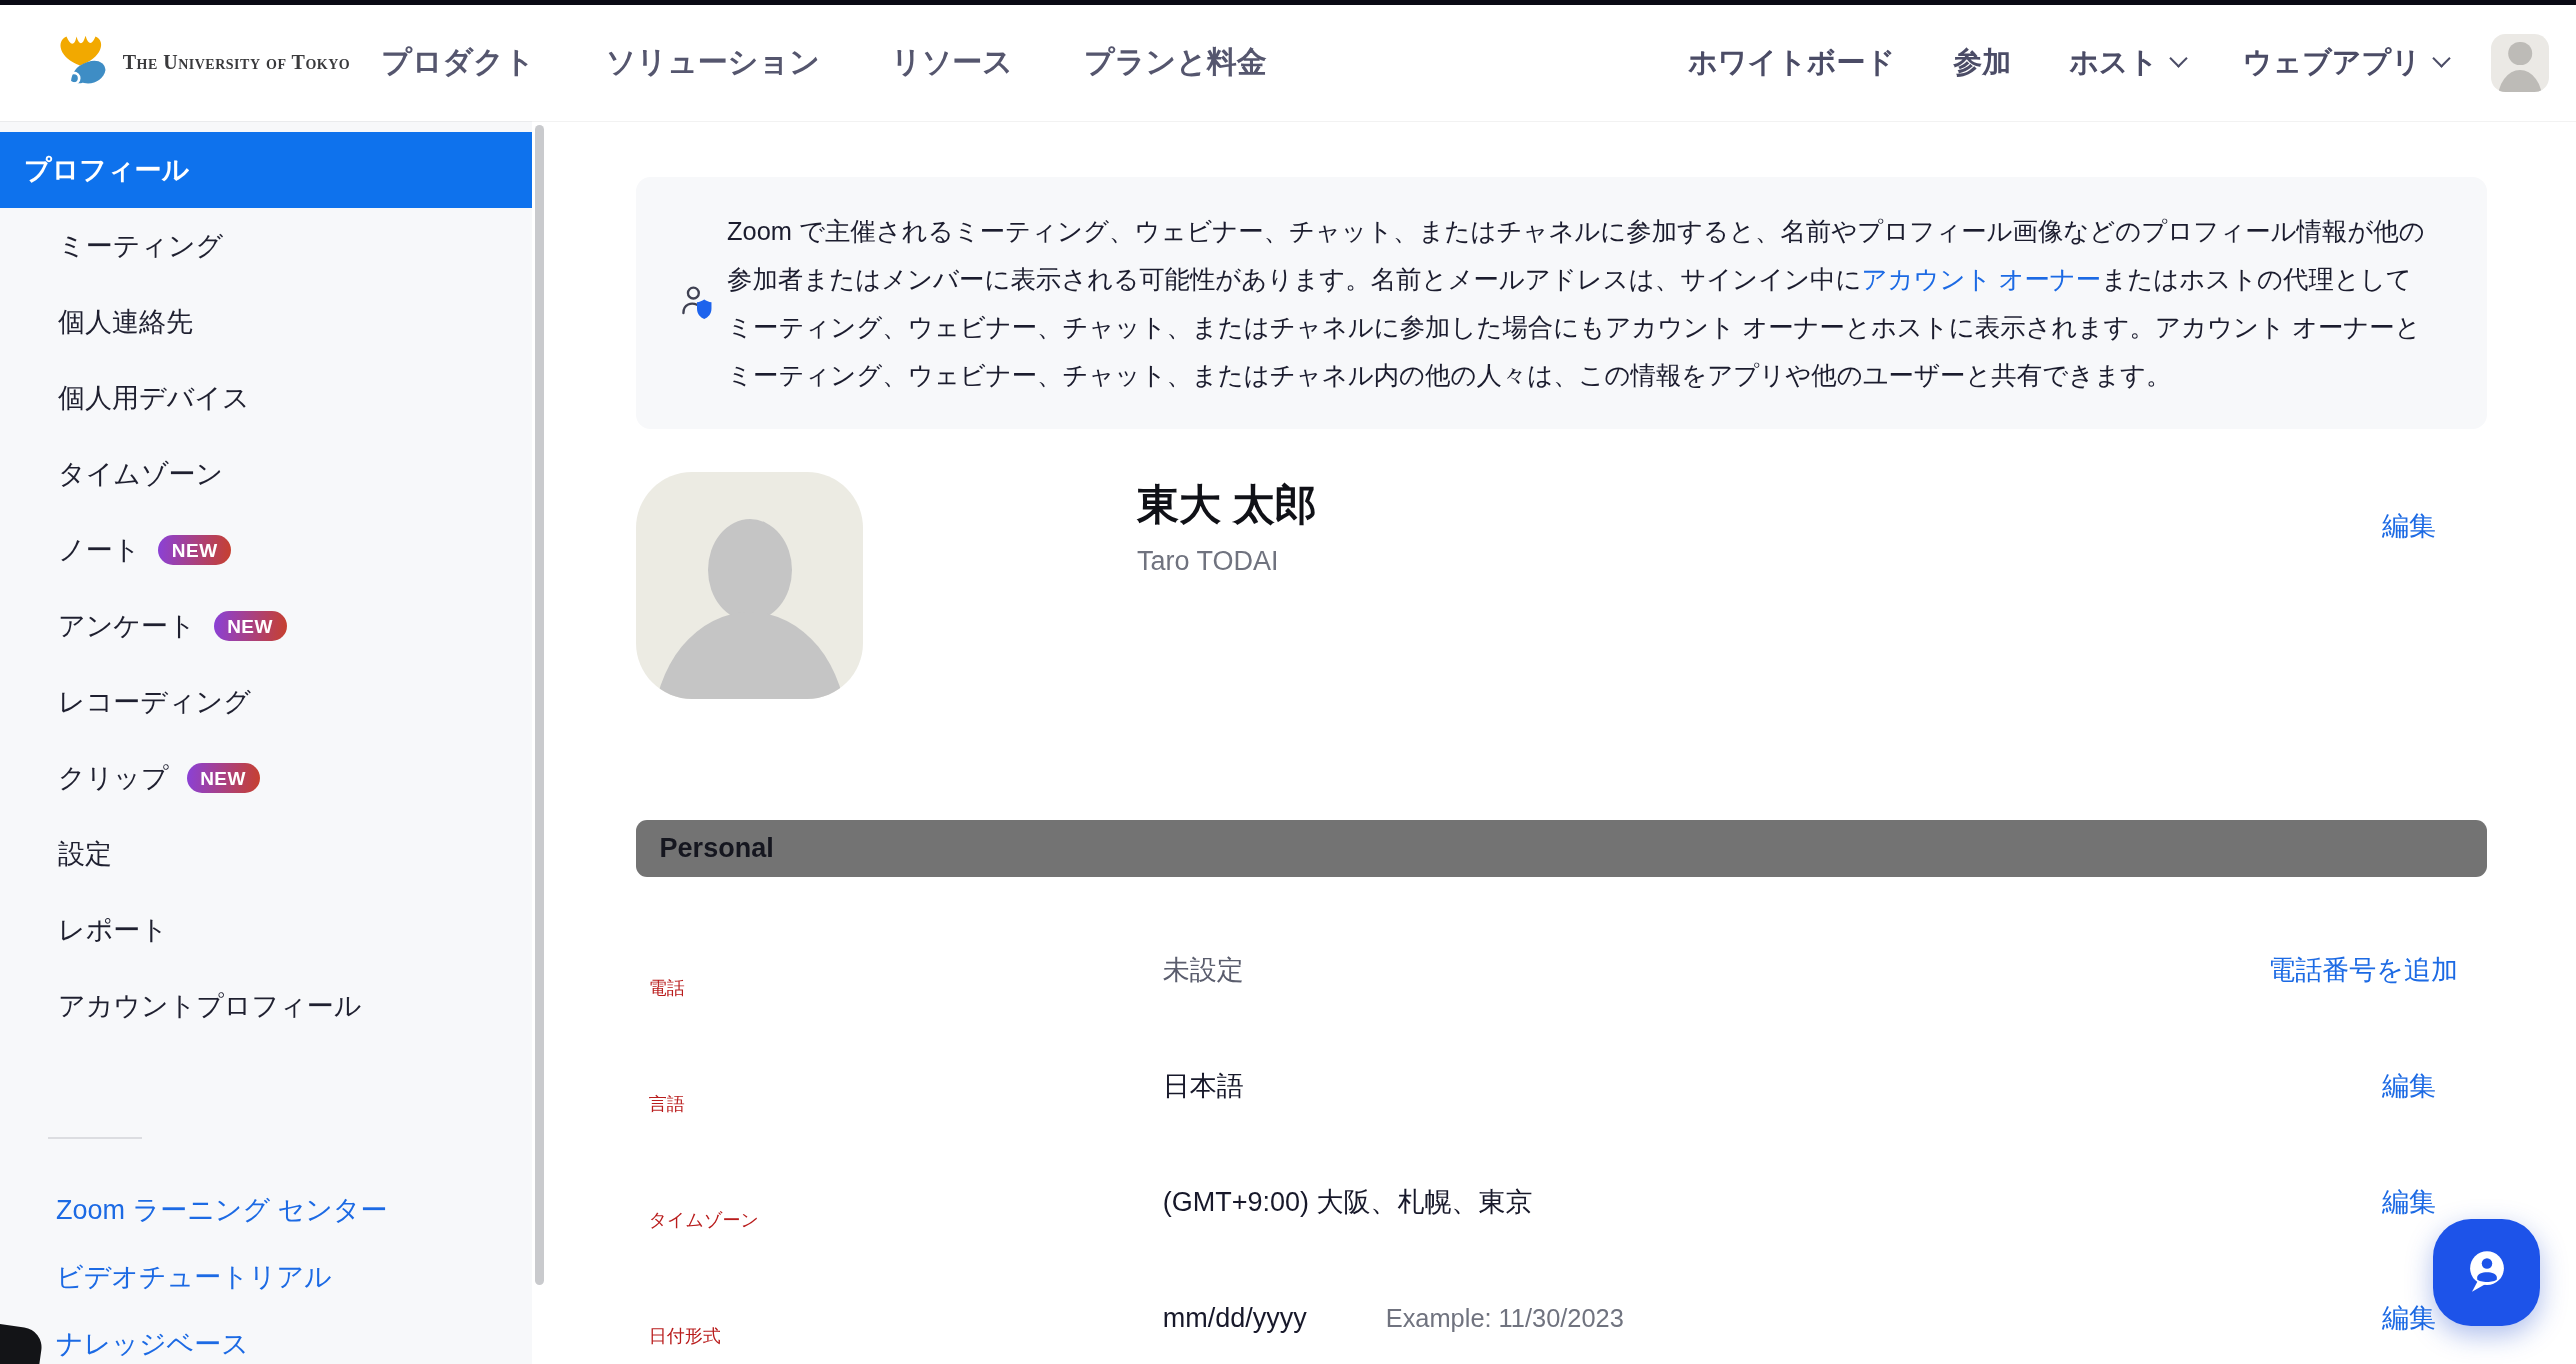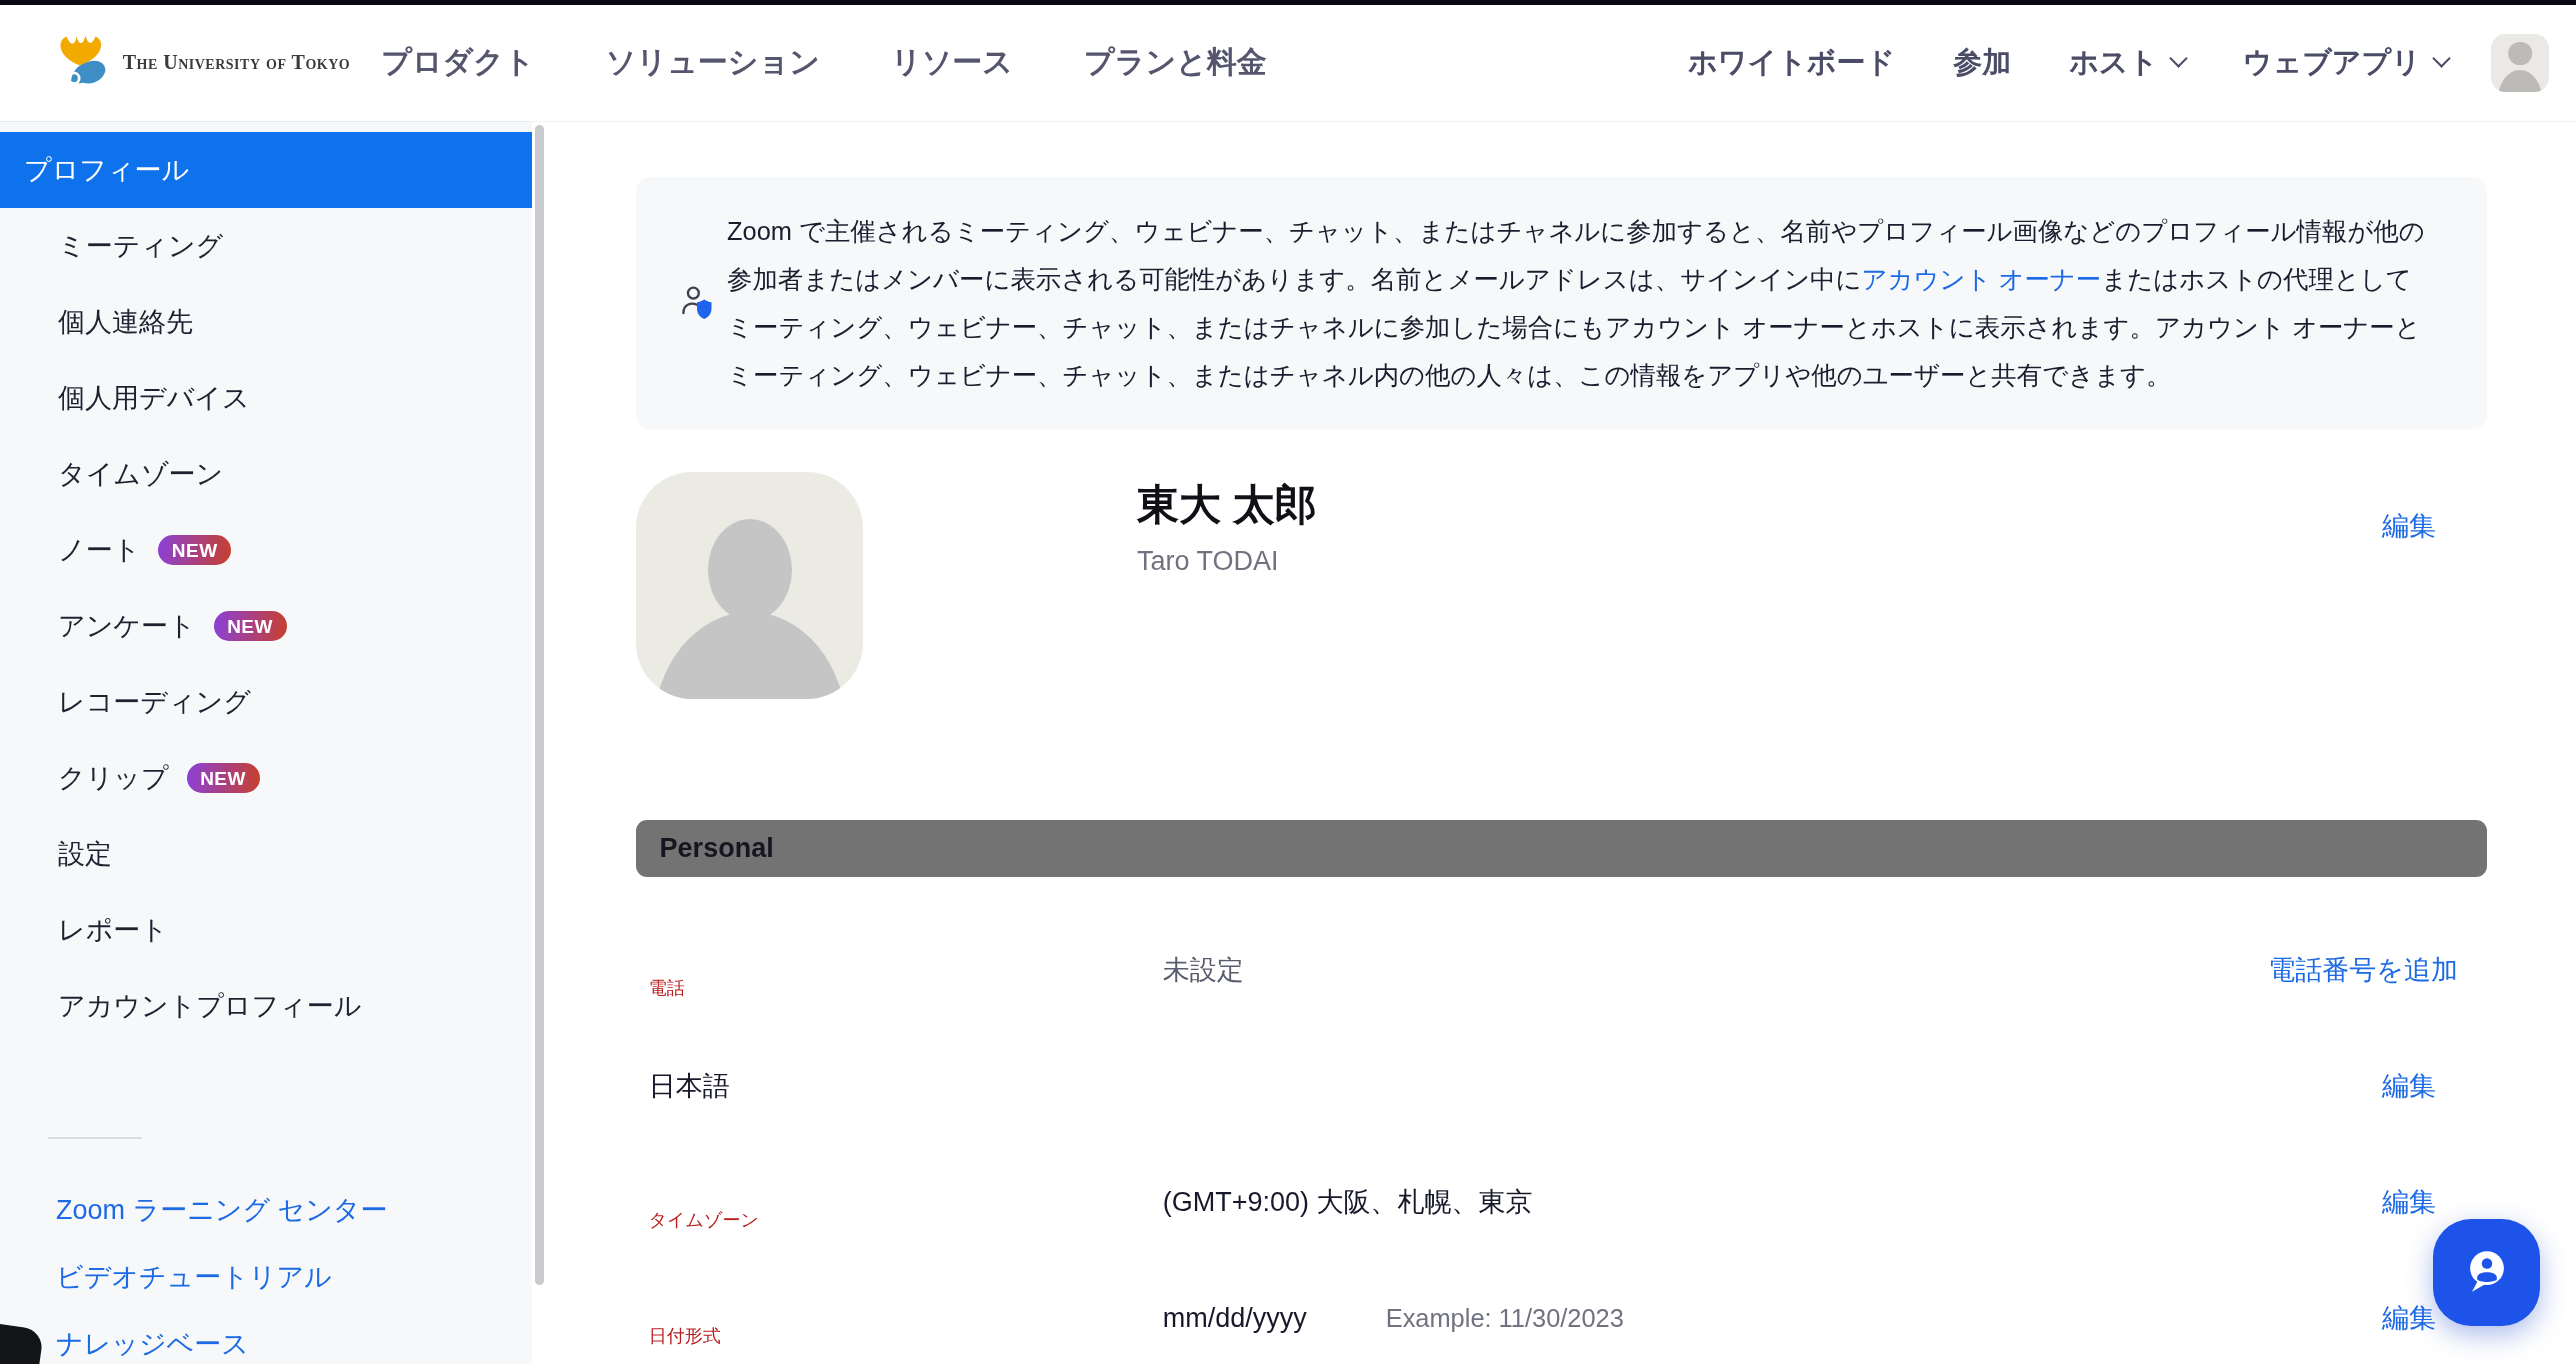--- a/index.html
+++ b/index.html
@@ -28,21 +28,21 @@
        overflow:hidden;margin-left:-14.5px;cursor:pointer;flex:0 0 auto;}
   .nav-avatar .head{position:absolute;top:8.2px;left:50%;transform:translateX(-50%);
        width:23.6px;height:23.6px;border-radius:50%;background:#bdbbb7;}
   .nav-avatar .shoulders{position:absolute;bottom:-9px;left:50%;transform:translateX(-50%);
        width:45px;height:31px;border-radius:50% 50% 0 0 / 100% 100% 0 0;background:#bdbbb7;}
   
   .sidebar{position:absolute;top:121px;left:0;width:532px;bottom:0;background:#f7f8fa;}
   .side-list{position:absolute;top:11px;left:0;right:0;}
   .side-item{height:76px;display:flex;align-items:center;padding-left:58px;font-size:27px;
        color:#1f2030;cursor:pointer;}
-  .side-item.selected{background:#0E72ED;color:#fff;font-weight:400;padding-left:24px;}
+  .side-item.selected{background:#0E72ED;color:#fff;font-weight:700;padding-left:24px;}
   .badge{margin-left:18px;background:linear-gradient(95deg,#8a41d8 0%,#c7402d 100%);
        color:#fff;font-size:19px;font-weight:700;padding:5.4px 13.6px;border-radius:907px;
        letter-spacing:0.5px;line-height:1;}
   .side-divider{position:absolute;top:1016px;left:48px;width:94px;height:1.8px;background:#dcdde1;}
   .side-footer{position:absolute;top:1055px;left:0;right:0;}
   .side-flink{height:67px;display:flex;align-items:center;padding-left:56px;font-size:27px;
        color:#1c6ae4;cursor:pointer;white-space:nowrap;}
   .v-scrollbar{position:absolute;left:535px;top:125px;width:9px;height:1160px;border-radius:5.4px;
        background:#c9cacd;z-index:6;}
   
@@ -219,20 +219,21 @@
       <span>Personal</span>
     </div>
 
     <div class="rows">
       <div class="p-row phone">
         <span class="p-label">電話</span>
         <span class="p-value muted">未設定</span>
         <span class="p-action">電話番号を追加</span>
       </div>
       <div class="p-row">
+        <span class="p-label">言語</span>
         <span class="p-value">日本語</span>
         <span class="p-action">編集</span>
       </div>
       <div class="p-row">
         <span class="p-label">タイムゾーン</span>
         <span class="p-value">(GMT+9:00) 大阪、札幌、東京</span>
         <span class="p-action">編集</span>
       </div>
       <div class="p-row">
         <span class="p-label">日付形式</span>

